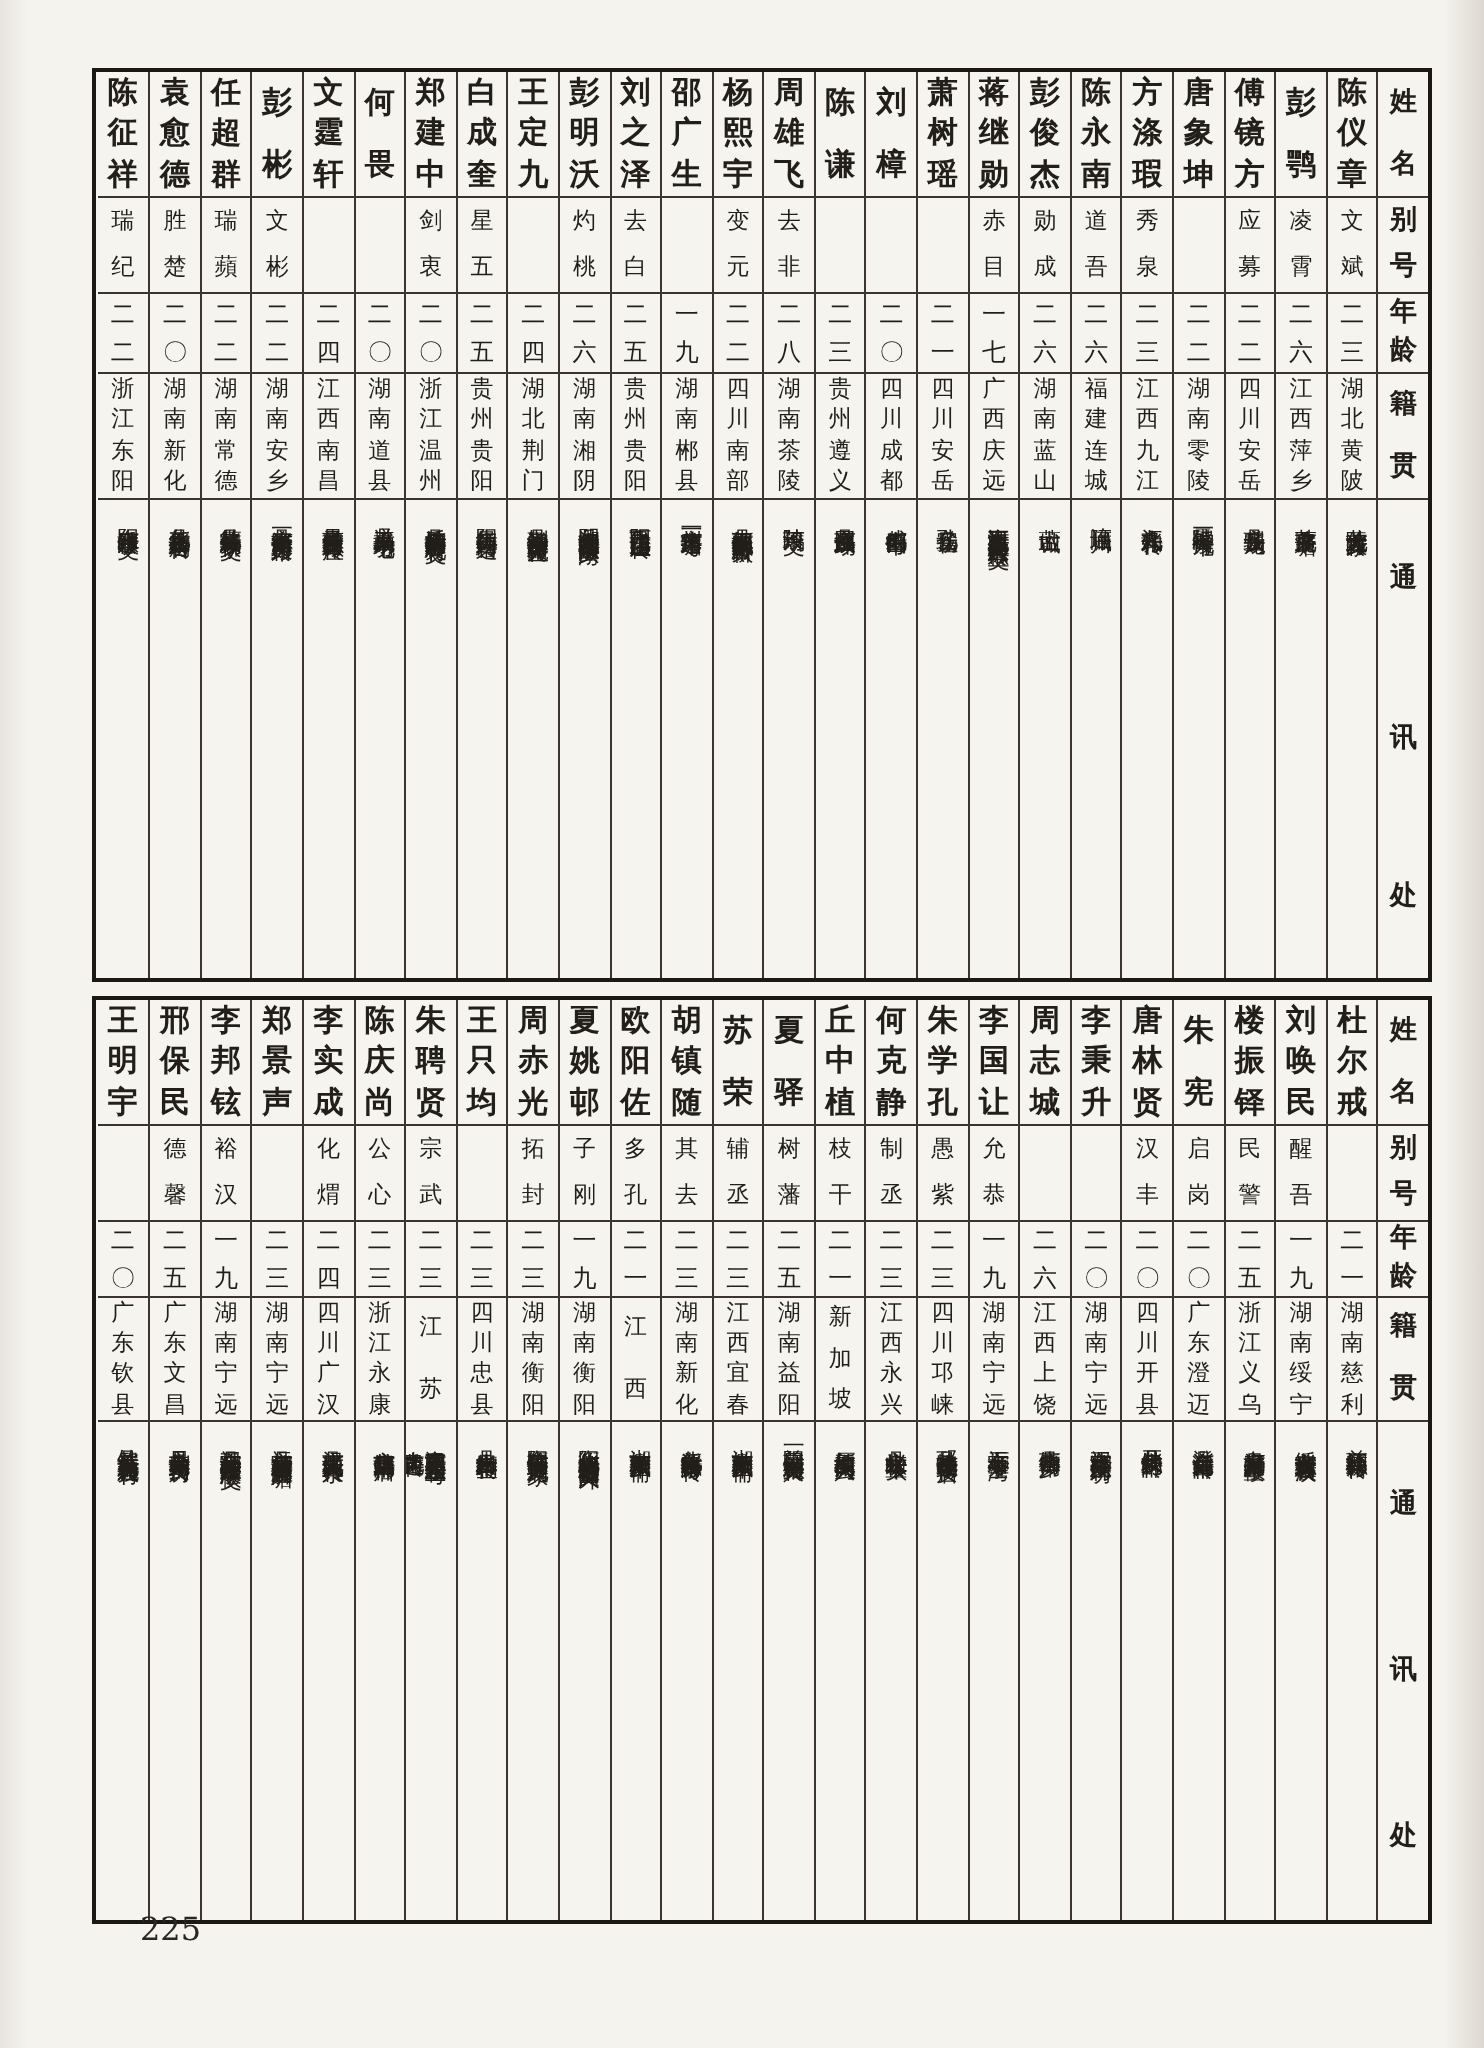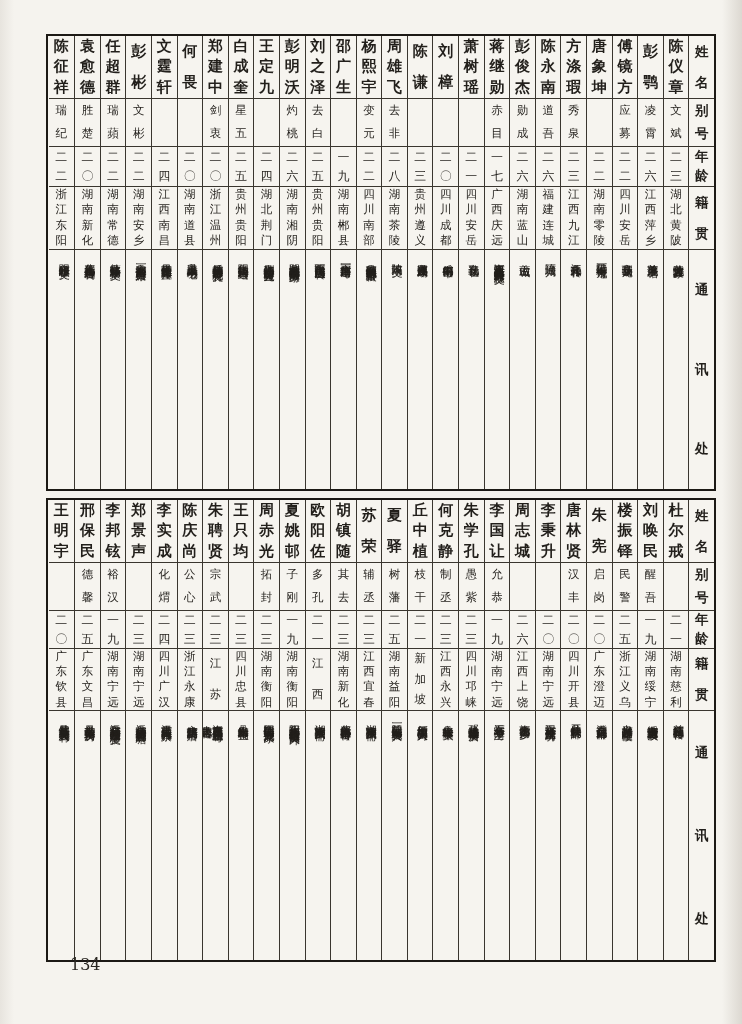--- a/index.html
+++ b/index.html
@@ -1156,13 +1156,13 @@
           <span class="ch">广</span>
           <span class="ch">东</span>
           <span class="ch">钦</span>
           <span class="ch">县</span>
         </div>
         <div class="cell row-address addr-text">钦县黄屋屯圩黄递和转大榄村</div>
       </div>
     </div>
 </div>
 
-<div class="page-number">134</div>
+<div class="page-number">225</div>
 
 </body></html>

